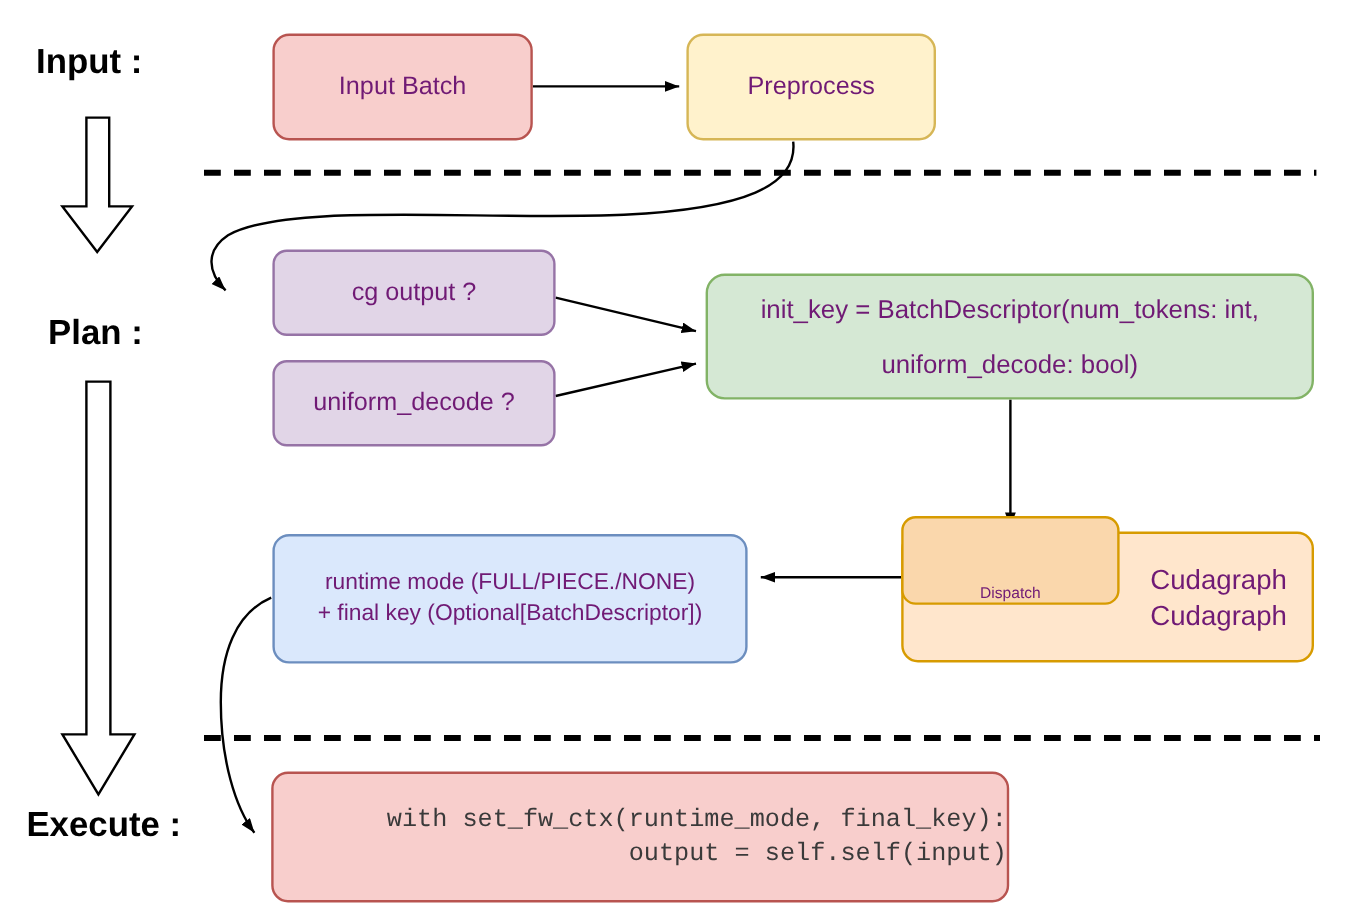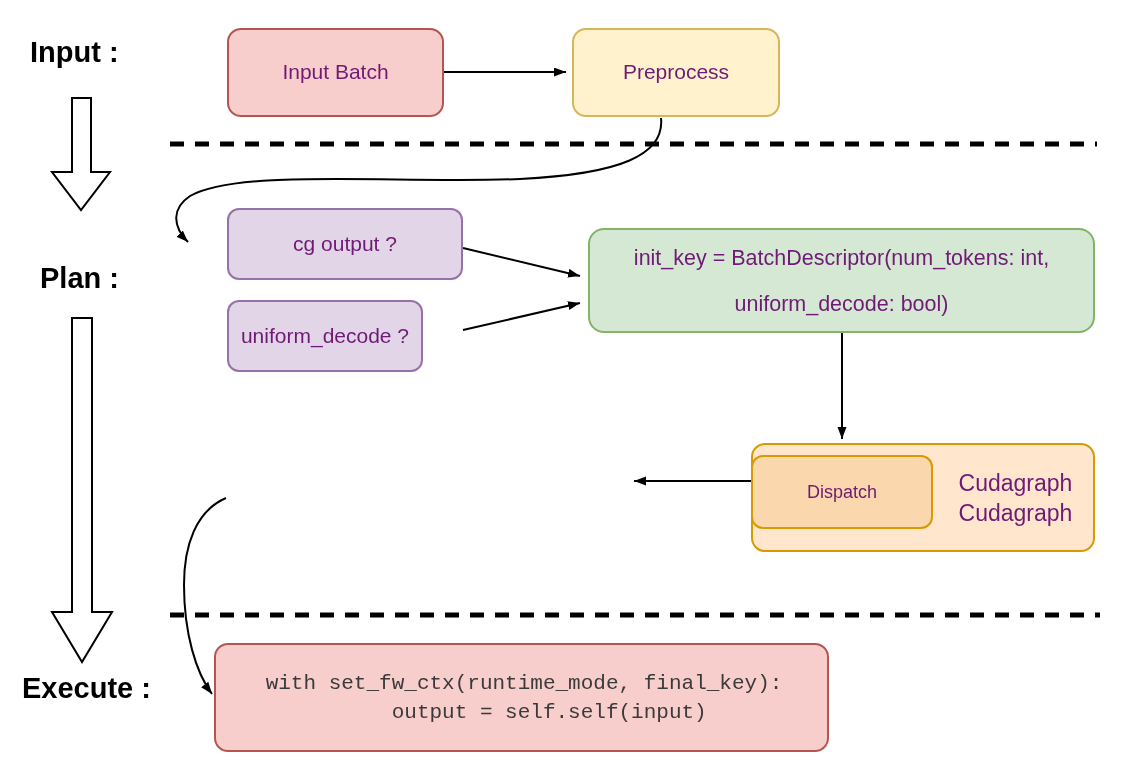--- a/index.html
+++ b/index.html
@@ -30,35 +30,35 @@
     text-align: center;
     color: #701a75;
     line-height: 1.25;
   }
   .r14 { border-radius: 14px; }
   .r12 { border-radius: 12px; }
   .r16 { border-radius: 16px; }
   .node-input-batch    { left: 227px; top: 28px;  width: 217px; height: 89px;  font-size: 21px; }
   .node-preprocess     { left: 572px; top: 28px;  width: 208px; height: 89px;  font-size: 21px; }
   .node-cg-padding     { left: 227px; top: 208px; width: 236px; height: 72px;  font-size: 21px; }
-  .node-uniform-decode { left: 227px; top: 300px; width: 196px; height: 72px;  font-size: 21px; }
+  .node-uniform-decode { left: 227px; top: 300px; width: 236px; height: 72px;  font-size: 21px; }
   .node-init-key       { left: 588px; top: 228px; width: 507px; height: 105px; font-size: 21.5px; line-height: 28px; }
   .node-cudagraph      { left: 751px; top: 443px; width: 344px; height: 109px; font-size: 23px; line-height: 30px; }
   .node-cudagraph .cud-text {
     position: absolute; left: 185px; right: 0; top: 0; bottom: 0;
     display: flex; flex-direction: column; align-items: center; justify-content: center;
   }
-  .node-dispatch       { left: 751px; top: 455px; width: 182px; height: 74px;  font-size: 18px; }
+  .node-dispatch       { left: 751px; top: 430px; width: 182px; height: 74px;  font-size: 13px; justify-content: flex-end; }
   .node-runtime        { left: 227px; top: 445px; width: 396px; height: 108px; font-size: 19px; line-height: 26px; }
   .node-exec-code      {
-    left: 214px; top: 643px; width: 615px; height: 109px;
+    left: 226px; top: 643px; width: 615px; height: 109px;
     font-family: "Liberation Mono", monospace;
     font-size: 21px; line-height: 29px;
     color: #3a3a3a;
-    align-items: center;
+    align-items: flex-end;
     padding-left: 5px;
   }
   .code-line { white-space: pre; }
 </style>
 </head>
 <body>
 
 <div class="canvas">
 
   <svg class="overlay" viewBox="0 0 1142 770">
@@ -112,19 +112,23 @@
     <div class="cud-text">
       <span>Cudagraph</span>
       <span>Cudagraph</span>
     </div>
   </div>
 
   <div class="node r12 node-dispatch" style="background-color: rgb(250, 215, 172); border-color: rgb(215, 155, 0);">
     <span>Dispatch</span>
   </div>
 
+  <div class="node r14 node-runtime" style="background-color: rgb(218, 232, 252); border-color: rgb(108, 142, 191);">
+    <span>runtime mode (FULL/PIECE./NONE)</span>
+    <span>+ final key (Optional[BatchDescriptor])</span>
+  </div>
 
   <div class="node r14 node-exec-code" style="background-color: rgb(248, 206, 204); border-color: rgb(184, 84, 80);">
     <div class="code-line">with set_fw_ctx(runtime_mode, final_key):</div>
     <div class="code-line">    output = self.self(input)</div>
   </div>
 
 </div>
 
 </body></html>

